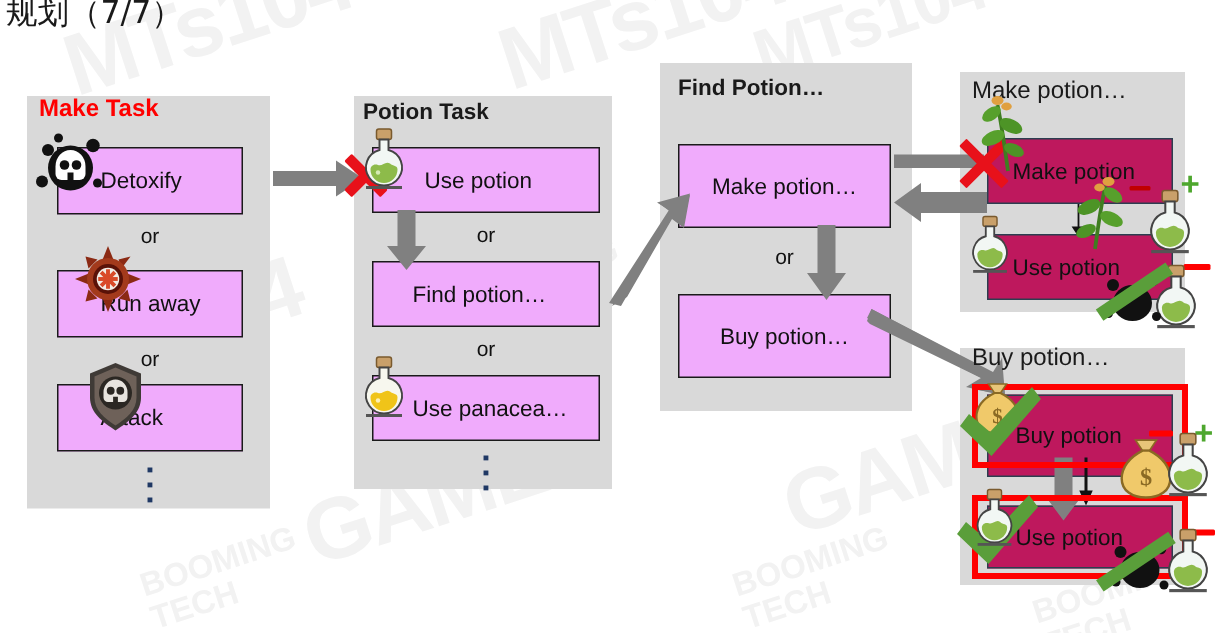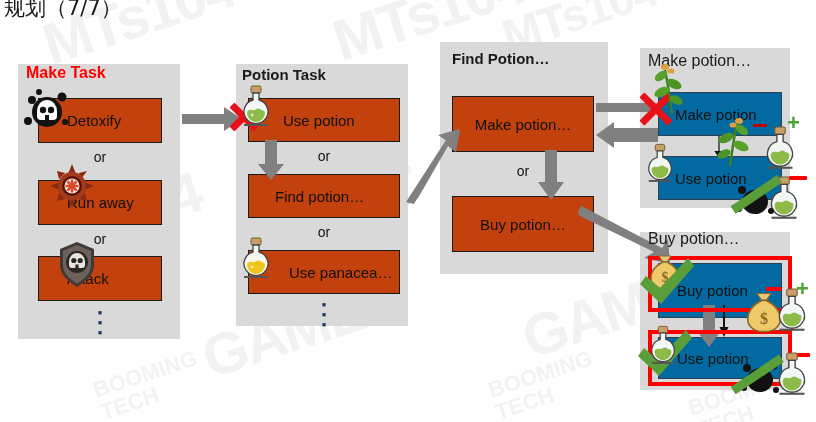--- a/index.html
+++ b/index.html
@@ -43,22 +43,22 @@
 
   
   .box {
     position:absolute;
     border:1px solid #1a1a1a;
     display:flex; align-items:center;
     font-size:15px; color:#111;
     z-index:4;
     padding-left:10px;
   }
-  .box.orange { background:#c2410c; }
-  .box.blue   { background:#0369a1; border-color:#2c3e50;text-align:center; }
+  .box.orange { background:#f0abfc; }
+  .box.blue   { background:#be185d; border-color:#2c3e50;text-align:center; }
   .box.center { justify-content:center; padding-left:0; }
 
   .or {
     position:absolute; font-size:14px; color:#111; z-index:5;
     text-align:center;
   }
   .dots {
     position:absolute; z-index:5; text-align:center;
     font-size:13px; line-height:10px; color:#1f3864;
     font-weight:bold;
@@ -200,21 +200,21 @@
 
 <div class="box orange" style="left:248px;top:98px;width:152px;height:44px;">
   <span style="margin-left:24px;">Use potion</span>
 </div>
 <div class="or" style="left:248px;top:148px;width:152px;">or</div>
 <div class="box orange" style="left:248px;top:174px;width:152px;height:44px;">
   <span style="margin-left:16px;">Find potion…</span>
 </div>
 <div class="or" style="left:248px;top:224px;width:152px;">or</div>
 <div class="box orange" style="left:248px;top:250px;width:152px;height:44px;">
-  <span style="margin-left:30px;">Use panacea…</span>
+  <span style="margin-left:16px;">Use panacea…</span>
 </div>
 <div class="dots" style="left:248px;top:300px;width:152px;">
   <span>▪</span>
     <span>▪</span>
     <span>▪</span>
 </div>
 
 <div class="arrow-v" style="left:258px;top:140px;">
   <svg width="26" height="40" viewBox="0 0 26 40">
     <path d="M7 0 h12 v24 h7 l-13 16 -13 -16 h7 z" fill="#808080"></path>

